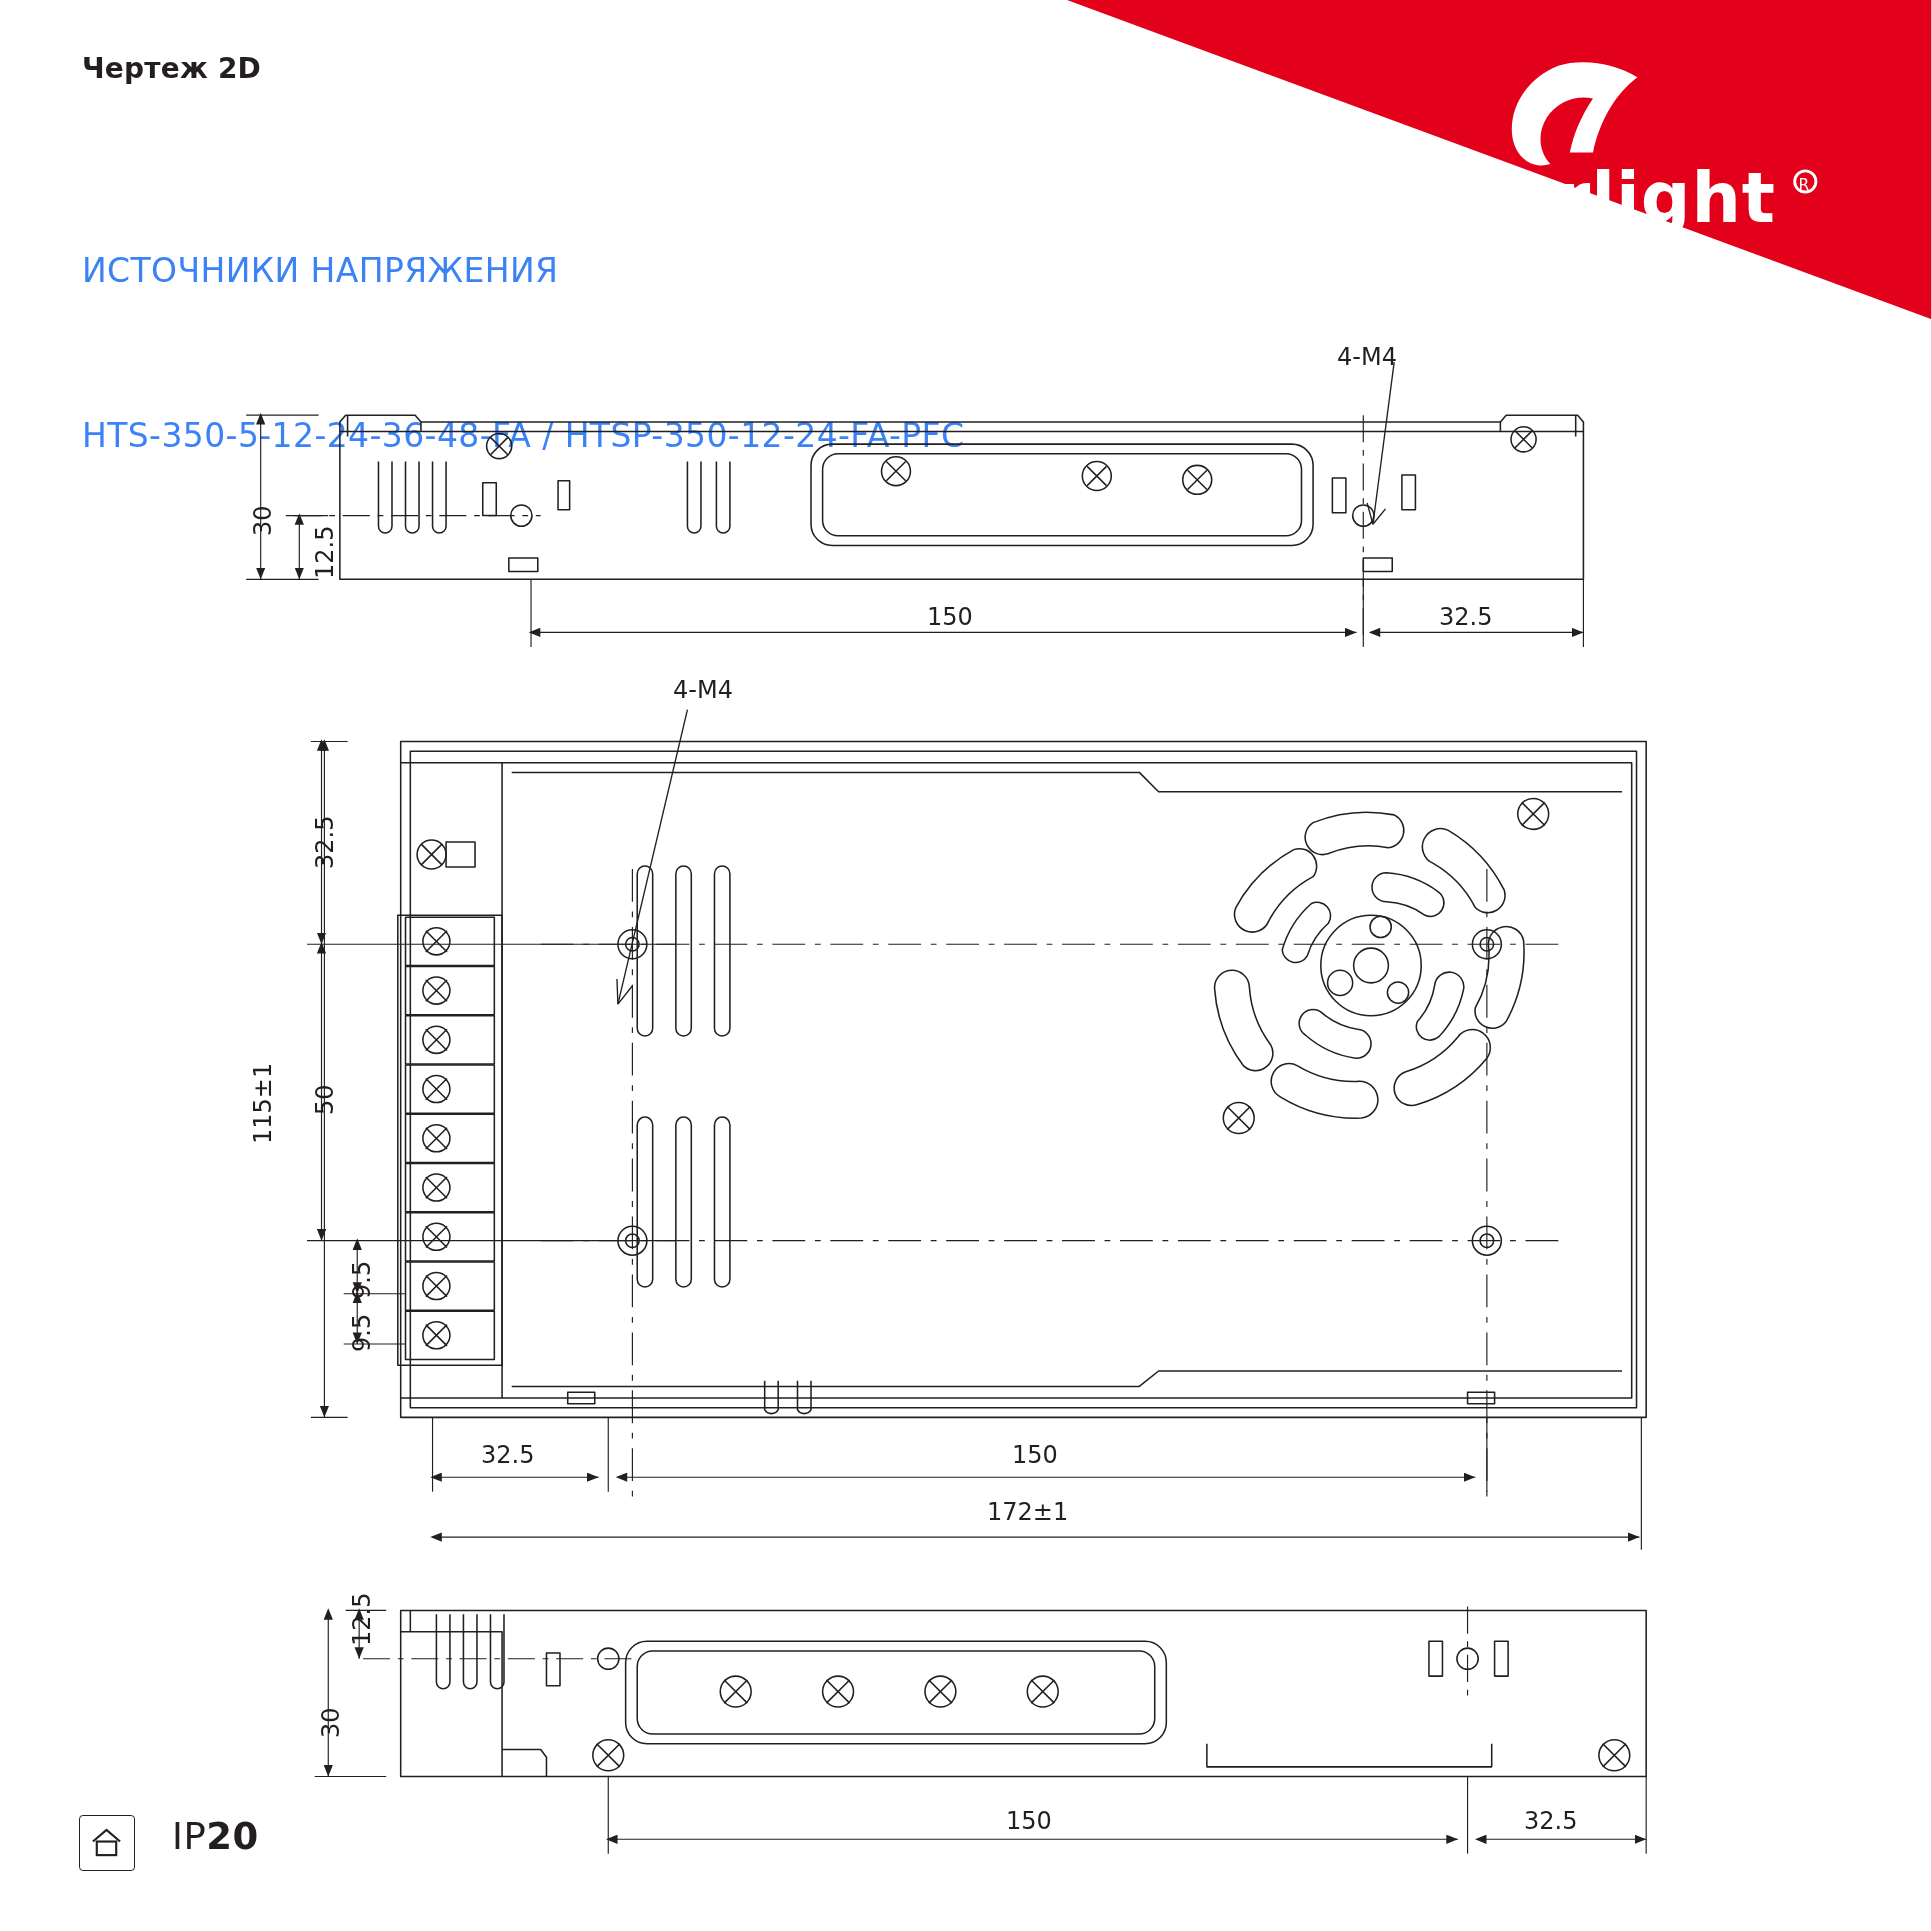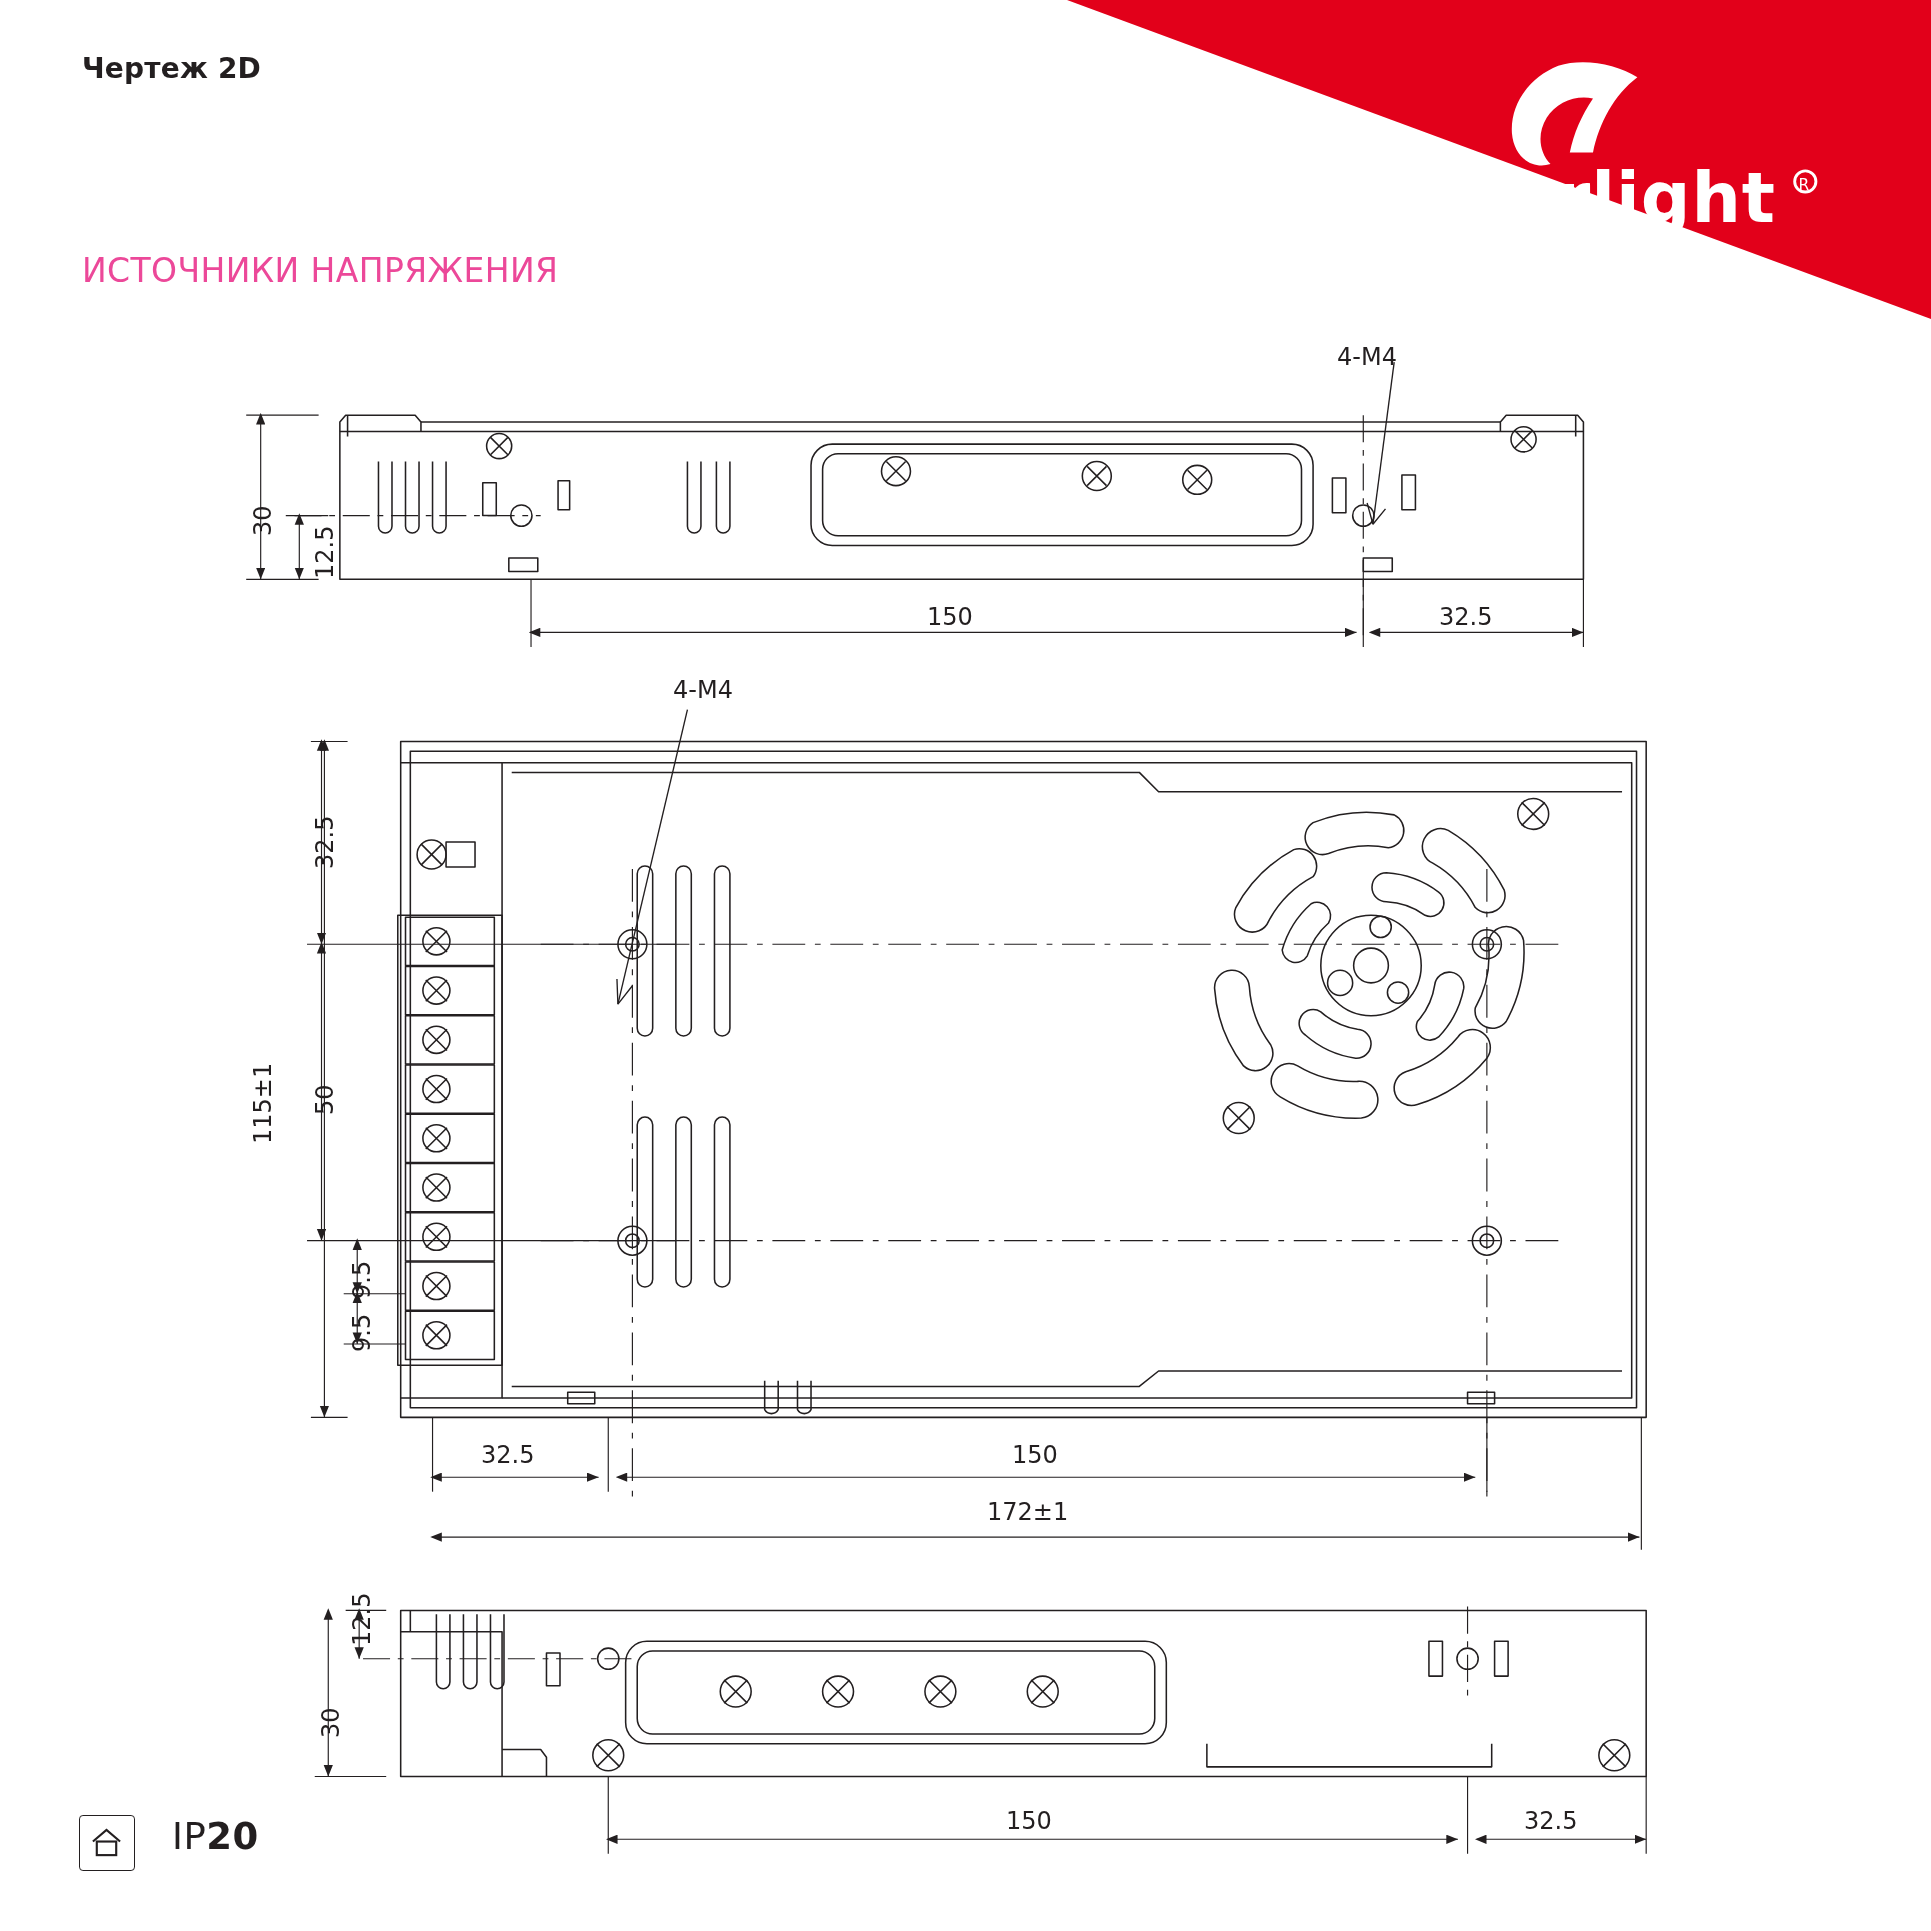--- a/index.html
+++ b/index.html
@@ -23,21 +23,21 @@
   }
   .logo svg{display:block;}
   
   .hdr-title{
     position:absolute;left:82px;top:52px;
     font-size:28px;font-weight:bold;letter-spacing:0.2px;
   }
   .hdr-lines{
     position:absolute;left:82px;top:133px;
     font-size:33px;line-height:55px;font-weight:400;letter-spacing:0.4px;
-    color:#ec4899;white-space:pre;
+    color:#3b82f6;white-space:pre;
   }
   .hdr-lines div{white-space:nowrap;}
   
   .ip-box{
     position:absolute;left:79px;top:1815px;width:54px;height:54px;
     border:1.9px solid #231f20;border-radius:3.9px;
   }
   .ip-box svg{position:absolute;left:9.7px;top:9.7px;}
   .ip-text{
     position:absolute;left:172px;top:1815px;
@@ -67,20 +67,21 @@
       <text x="8" y="172">arlight</text>
     </g>
     <circle cx="316" cy="130" r="11" fill="none" stroke="#ffffff" stroke-width="3"></circle>
     <text x="309" y="139" fill="#ffffff" font-family="DejaVu Sans, sans-serif" font-size="16">R</text>
   </svg>
 </div>
 
 <div class="hdr-title">Чертеж 2D</div>
 <div class="hdr-lines">
   <div>ИСТОЧНИКИ НАПРЯЖЕНИЯ</div>
+  <div>HTS-350-5-12-24-36-48-FA / HTSP-350-12-24-FA-PFC</div>
 </div>
 
 <div class="ip-box">
   <svg width="33" height="33" viewBox="0 0 34 34">
     <path d="M3 16 L17 4 L31 16" fill="none" stroke="#231f20" stroke-width="2.2"></path>
     <rect x="7" y="16" width="20" height="14" fill="none" stroke="#231f20" stroke-width="2.2"></rect>
   </svg>
 </div>
 <div class="ip-text"><span>IP</span><b>20</b></div>
 

